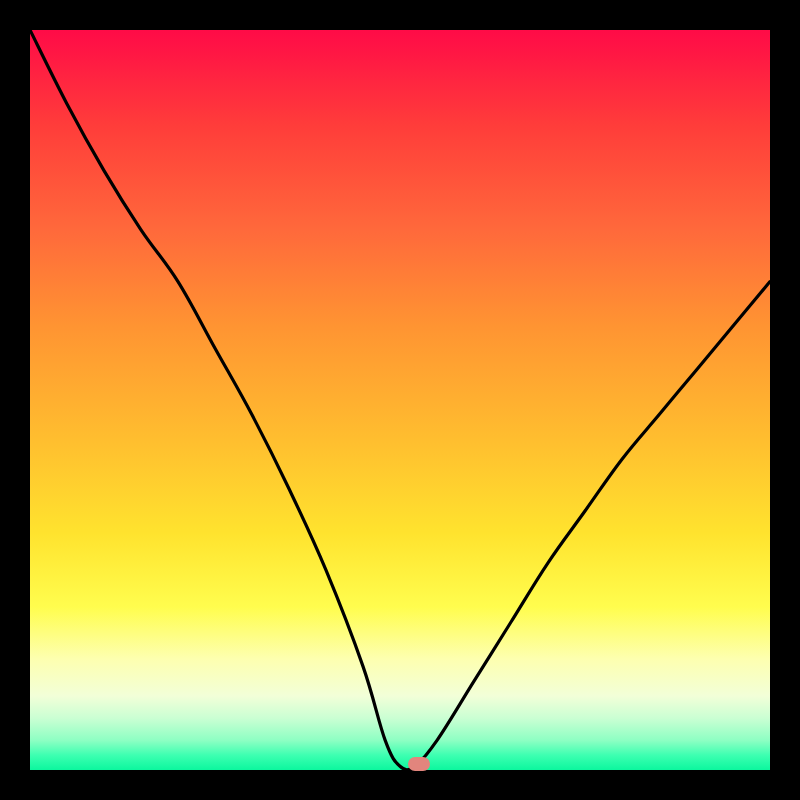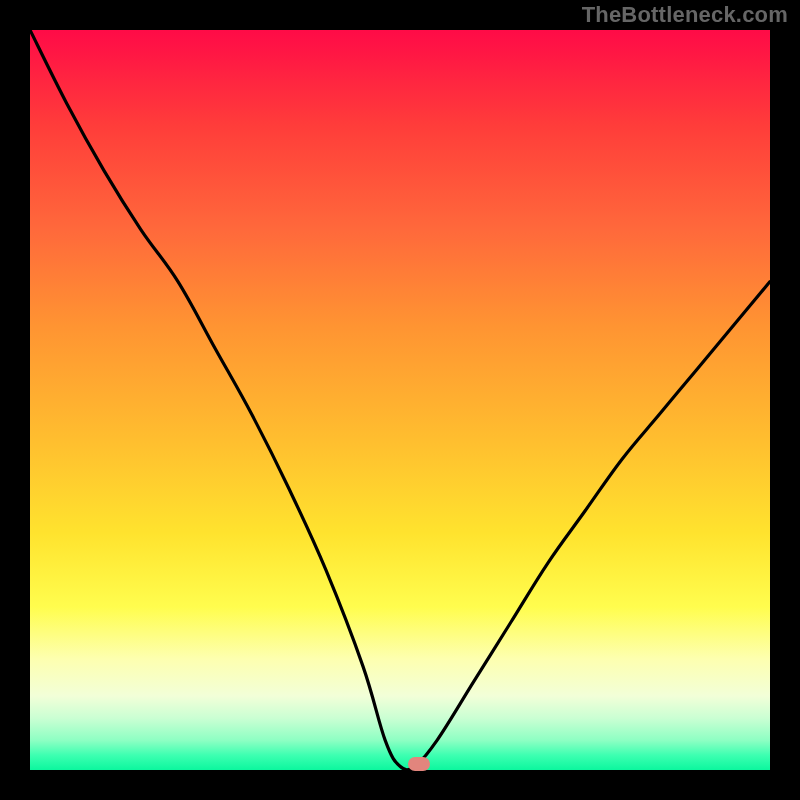--- a/index.html
+++ b/index.html
@@ -63,21 +63,20 @@
     height: 14px;
     border-radius: 7px;
     background: #e2857d;
     transform: translate(-50%, -50%);
   }
 </style>
 </head>
 <body>
 
 <div class="frame">
-  <div class="watermark">TheBottleneck.com</div>
 
   <div class="plot-area">
     <svg class="curve" viewBox="0 0 740 740" preserveAspectRatio="none">
       <path id="curvePath" fill="none" stroke="#000" stroke-width="3.2" stroke-linecap="round" stroke-linejoin="round" d="M 0,0 C 6.66,13.32 23.68,48.69200000000002 37,74 C 50.32,99.30799999999998 60.68,117.9559999999999 74,140.5999999999999 C 87.32,163.24399999999991 97.68,179.82000000000005 111,199.80000000000007 C 124.32,219.7800000000001 134.68,230.28799999999998 148,251.59999999999997 C 161.32,272.912 171.68,294.22400000000005 185,318.20000000000005 C 198.32,342.17600000000004 208.68,359.492 222,384.8 C 235.32,410.108 245.68,430.82800000000003 259,458.8 C 272.32,486.772 282.68,508.232 296,540.2 C 309.32,572.168 322.344,605.764 333,636.4 C 343.656,667.036 348.53999999999996,692.418 355.2,710.4 C 361.86,728.382 364.67199999999997,731.6379999999999 370,736.3 C 375.32800000000003,740.962 378.14,740.962 384.8,736.3 C 391.46000000000004,731.6379999999999 396.34400000000005,725.718 407.00000000000006,710.4 C 417.65600000000006,695.082 430.68,672.5120000000001 444,651.2 C 457.32,629.888 467.68,613.312 481,592 C 494.32,570.688 504.68,552.78 518,532.8 C 531.32,512.8199999999999 541.68,499.64799999999997 555,481 C 568.32,462.35200000000003 578.68,446.51599999999996 592,429.2 C 605.32,411.884 615.68,400.784 629,384.8 C 642.32,368.81600000000003 652.68,356.38399999999996 666,340.4 C 679.32,324.416 689.68,311.984 703,296 C 716.32,280.016 733.34,259.592 740,251.59999999999997"></path>
     </svg>
     <div id="marker" class="marker" style="left: 388.5px; top: 734.08px;"></div>
   </div>
 </div>
 
 </body></html>

